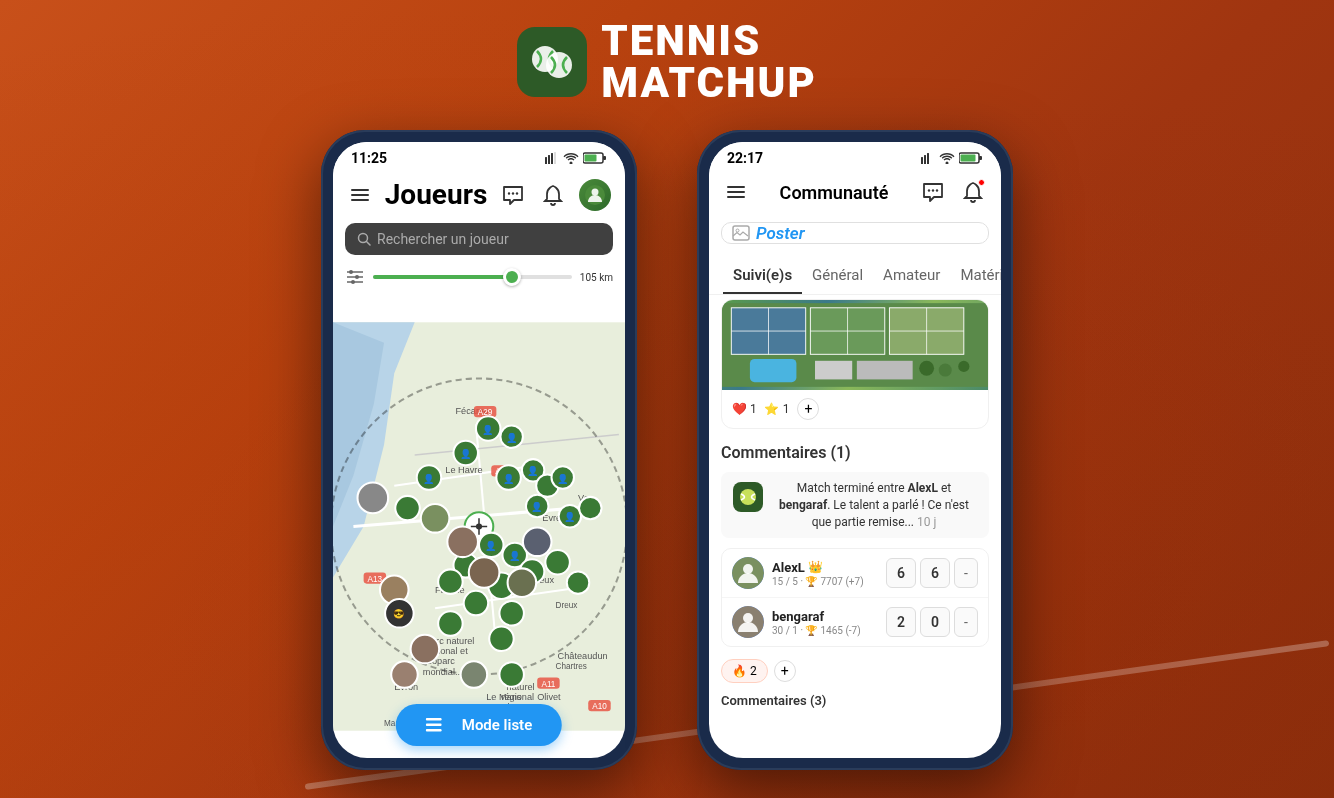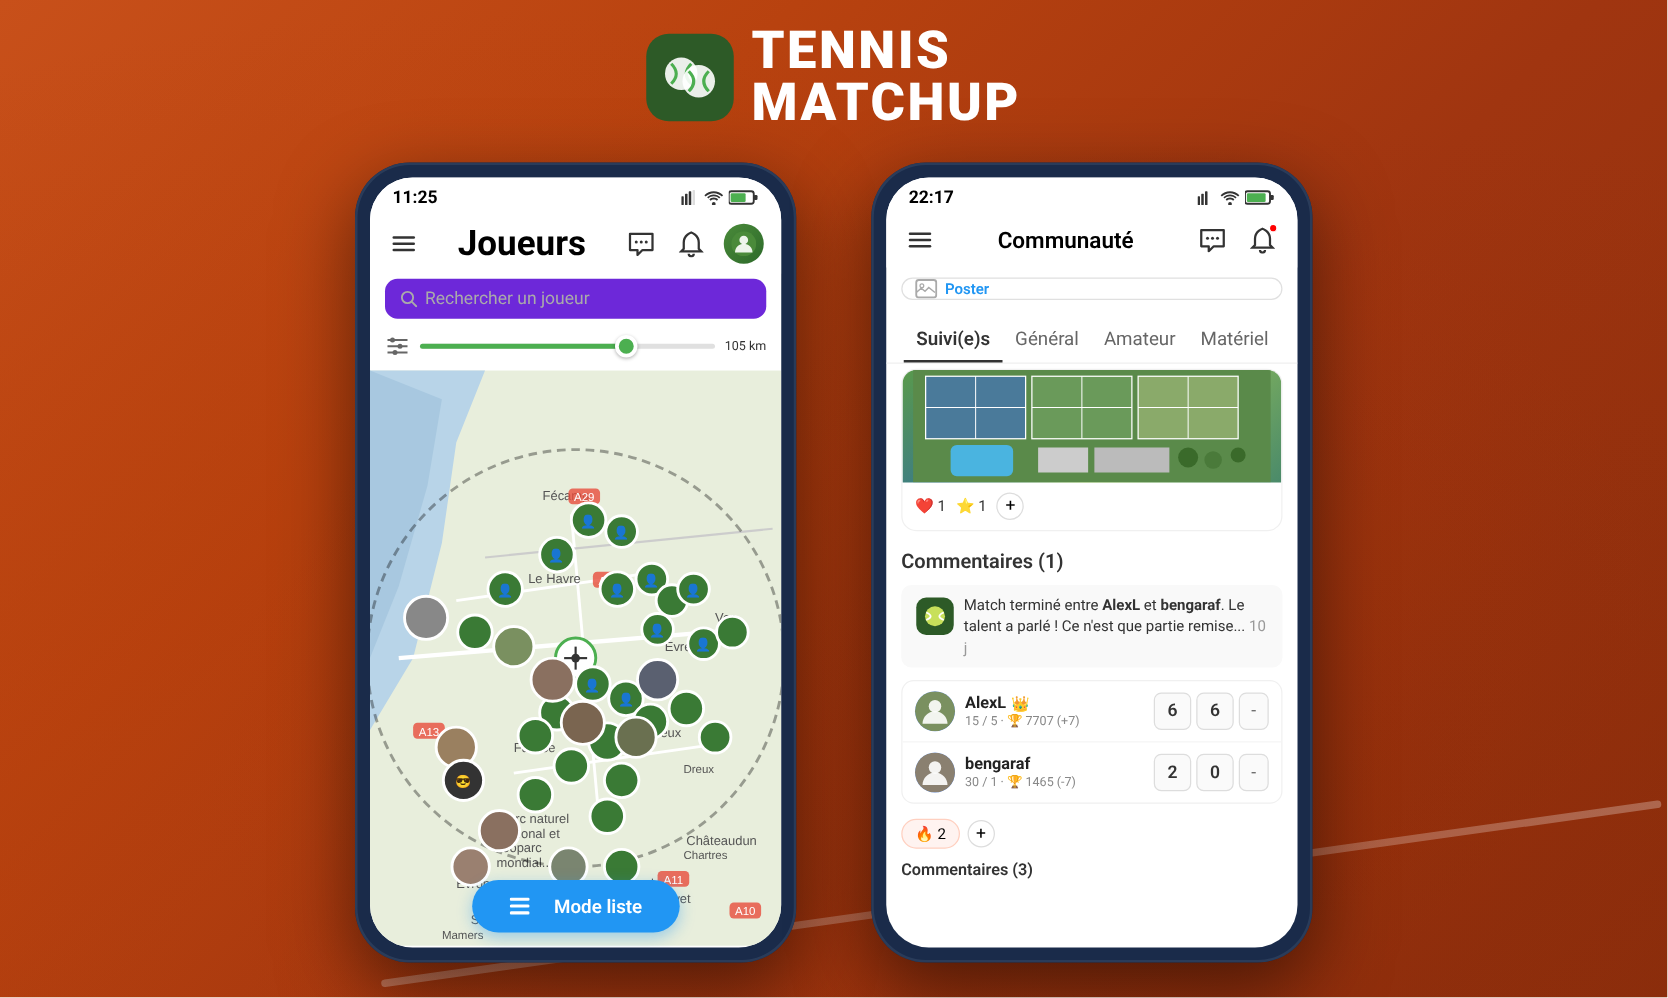--- a/index.html
+++ b/index.html
@@ -84,21 +84,21 @@
       left: 0; right: 0;
       bottom: 0;
       display: flex;
       justify-content: center;
       align-items: flex-start;
       gap: 60px;
       padding-top: 10px;
     }
 
     .phone {
-      width: 353px;
+      width: 316px;
       height: 640px;
       background: #1a2b4a;
       border-radius: 44px;
       padding: 12px;
       box-shadow: 0 20px 60px rgba(0,0,0,0.5), inset 0 0 0 2px #2a3c5a;
       position: relative;
       flex-shrink: 0;
     }
 
     .phone-screen {
@@ -165,21 +165,21 @@
       align-items: center;
       justify-content: center;
       color: white;
       font-size: 10px;
       font-weight: bold;
     }
 
     
     .search-bar {
       margin: 4px 12px 8px;
-      background: #6d28d9;
+      background: #404040;
       border-radius: 10px;
       display: flex;
       align-items: center;
       padding: 8px 12px;
       gap: 6px;
     }
 
     .search-text {
       color: #aaa;
       font-size: 14px;
@@ -297,23 +297,24 @@
 
     .post-input-actions {
       display: flex;
       align-items: center;
       padding: 0 10px;
       gap: 6px;
     }
 
     .poster-btn {
       color: #2196F3;
-      font-size: 12px;
+      font-size: 17px;
       font-weight: 600;
       cursor: pointer;
+      font-style: italic;
     }
 
     
     .feed-card {
       margin: 4px 12px 8px;
       border: 1px solid #f0f0f0;
       border-radius: 12px;
       overflow: hidden;
     }
 
@@ -362,20 +363,21 @@
 
     
     .match-notification {
       display: flex;
       align-items: flex-start;
       padding: 8px 12px;
       gap: 8px;
       background: #f9f9f9;
       border-radius: 8px;
       margin: 4px 12px;
+      text-align: center;
     }
 
     .match-icon {
       width: 30px;
       height: 30px;
       background: #2d5a27;
       border-radius: 8px;
       display: flex;
       align-items: center;
       justify-content: center;

